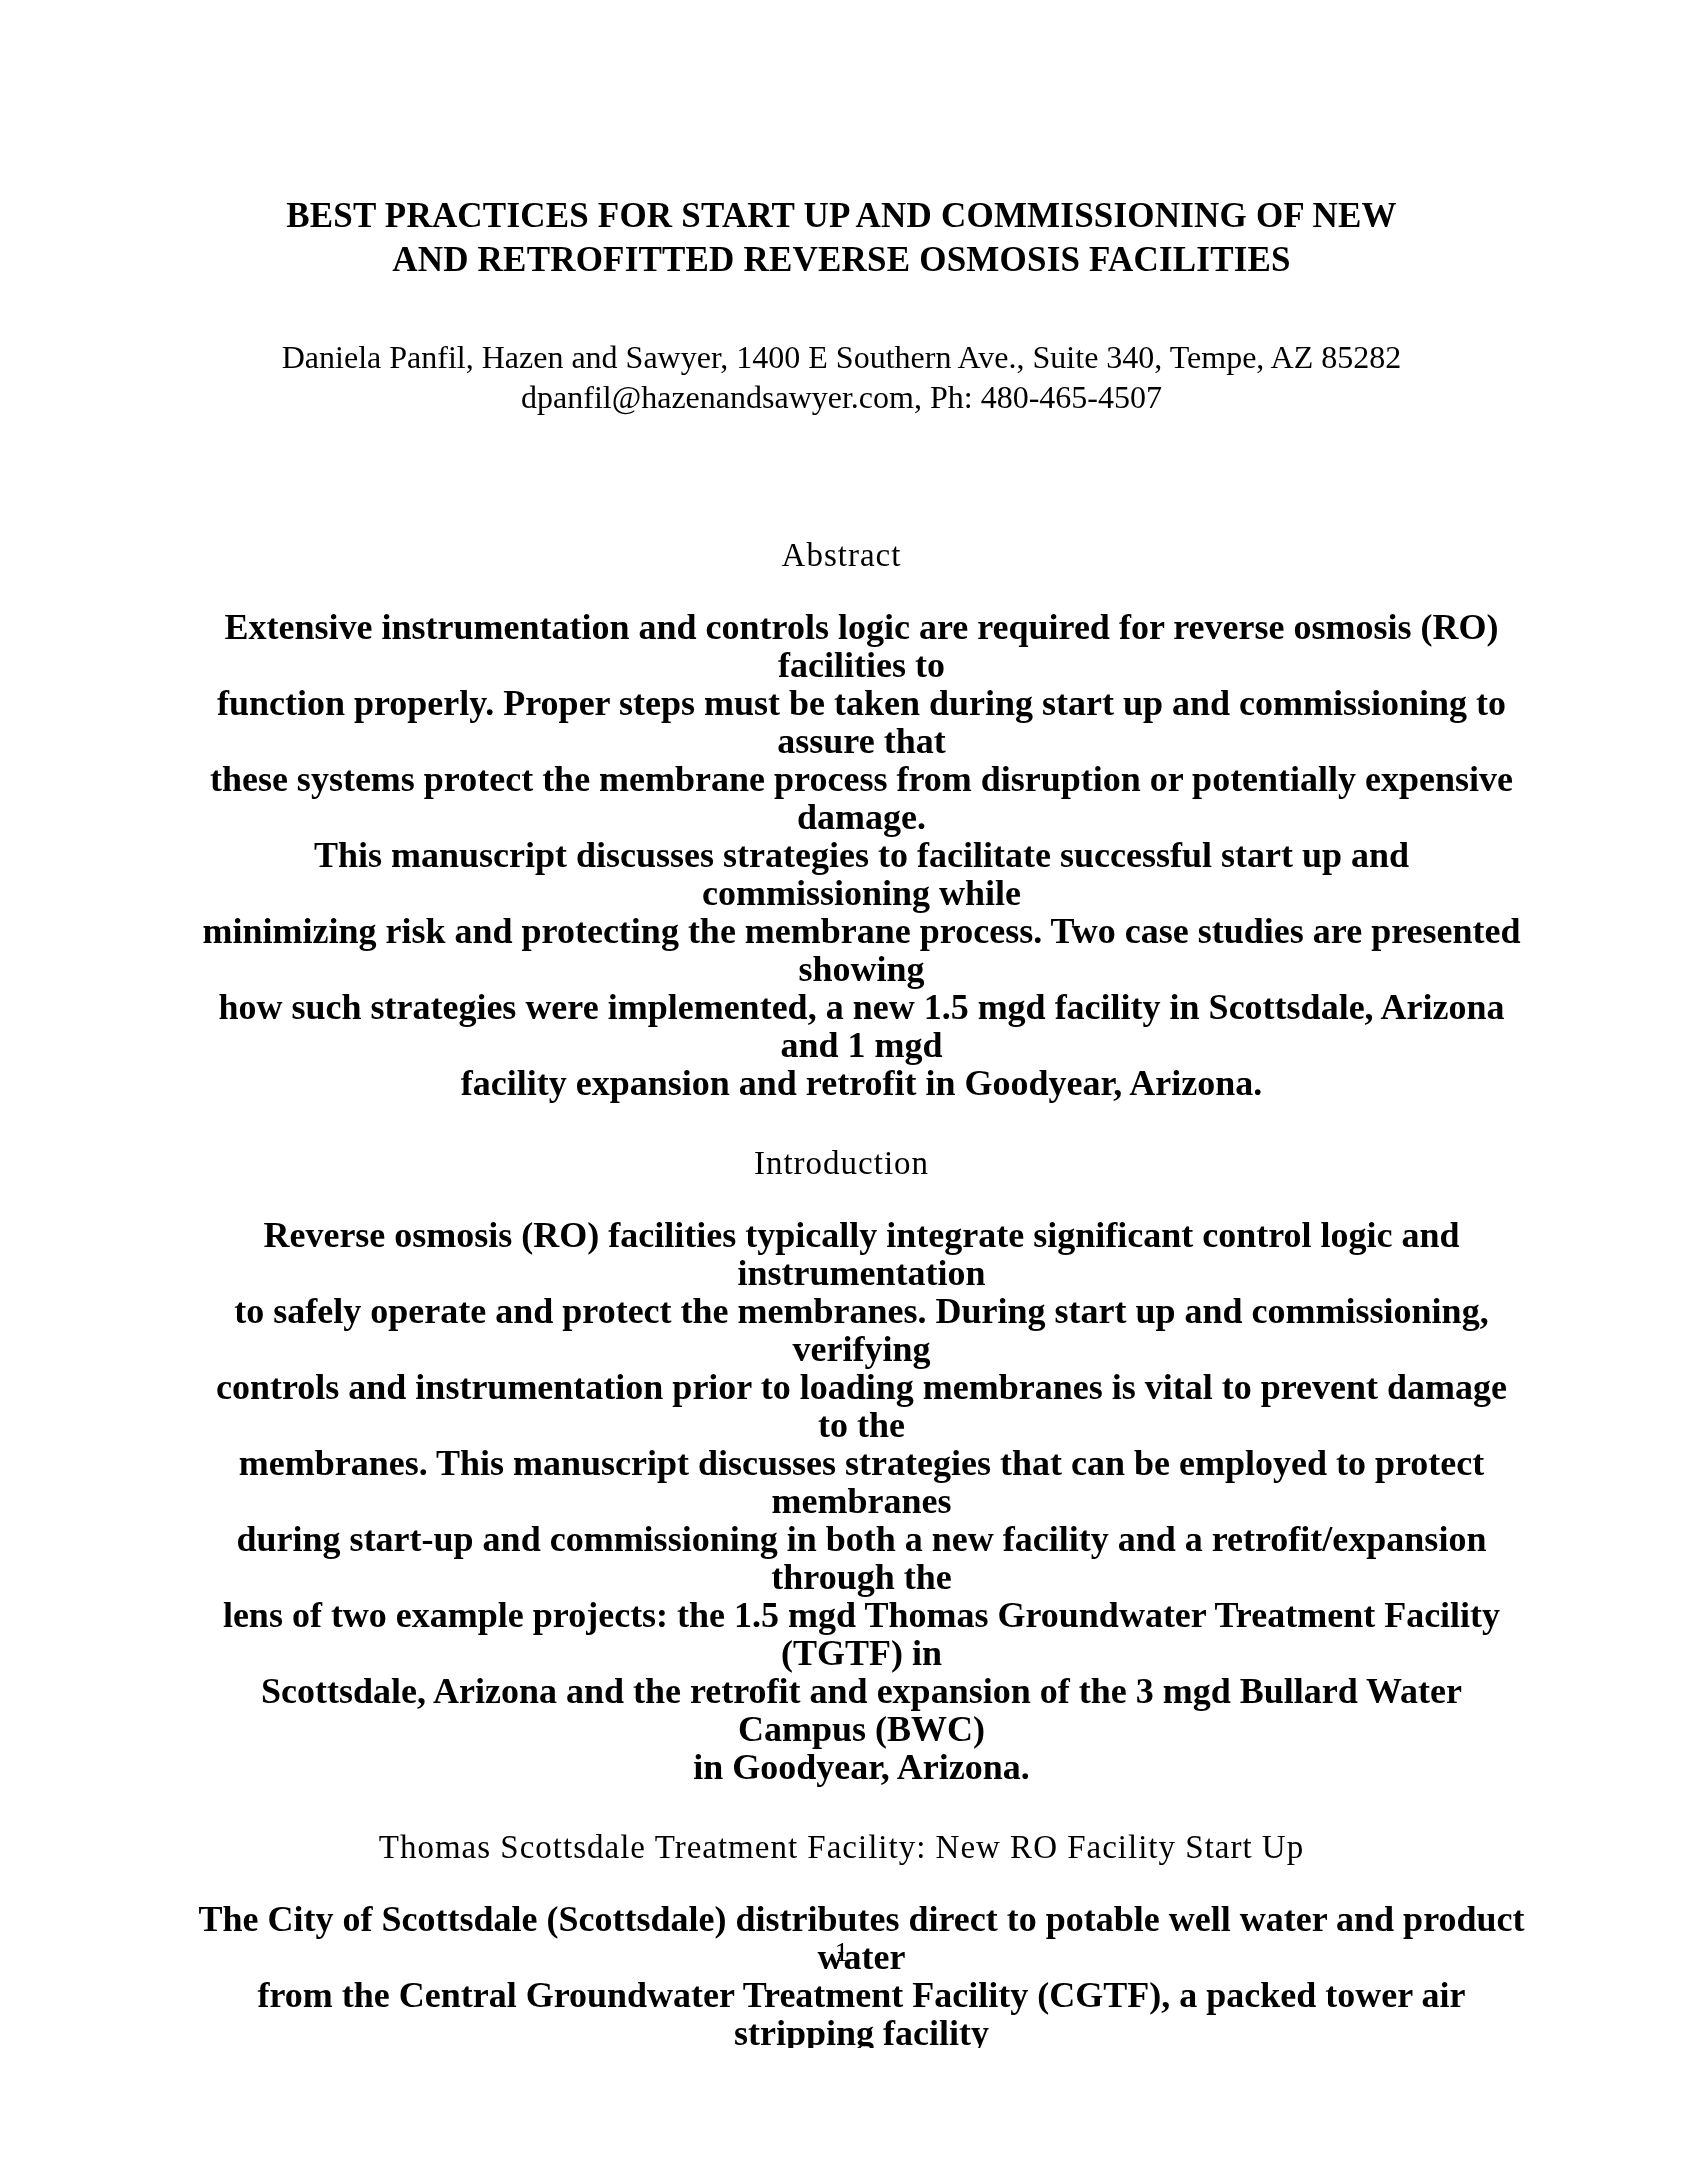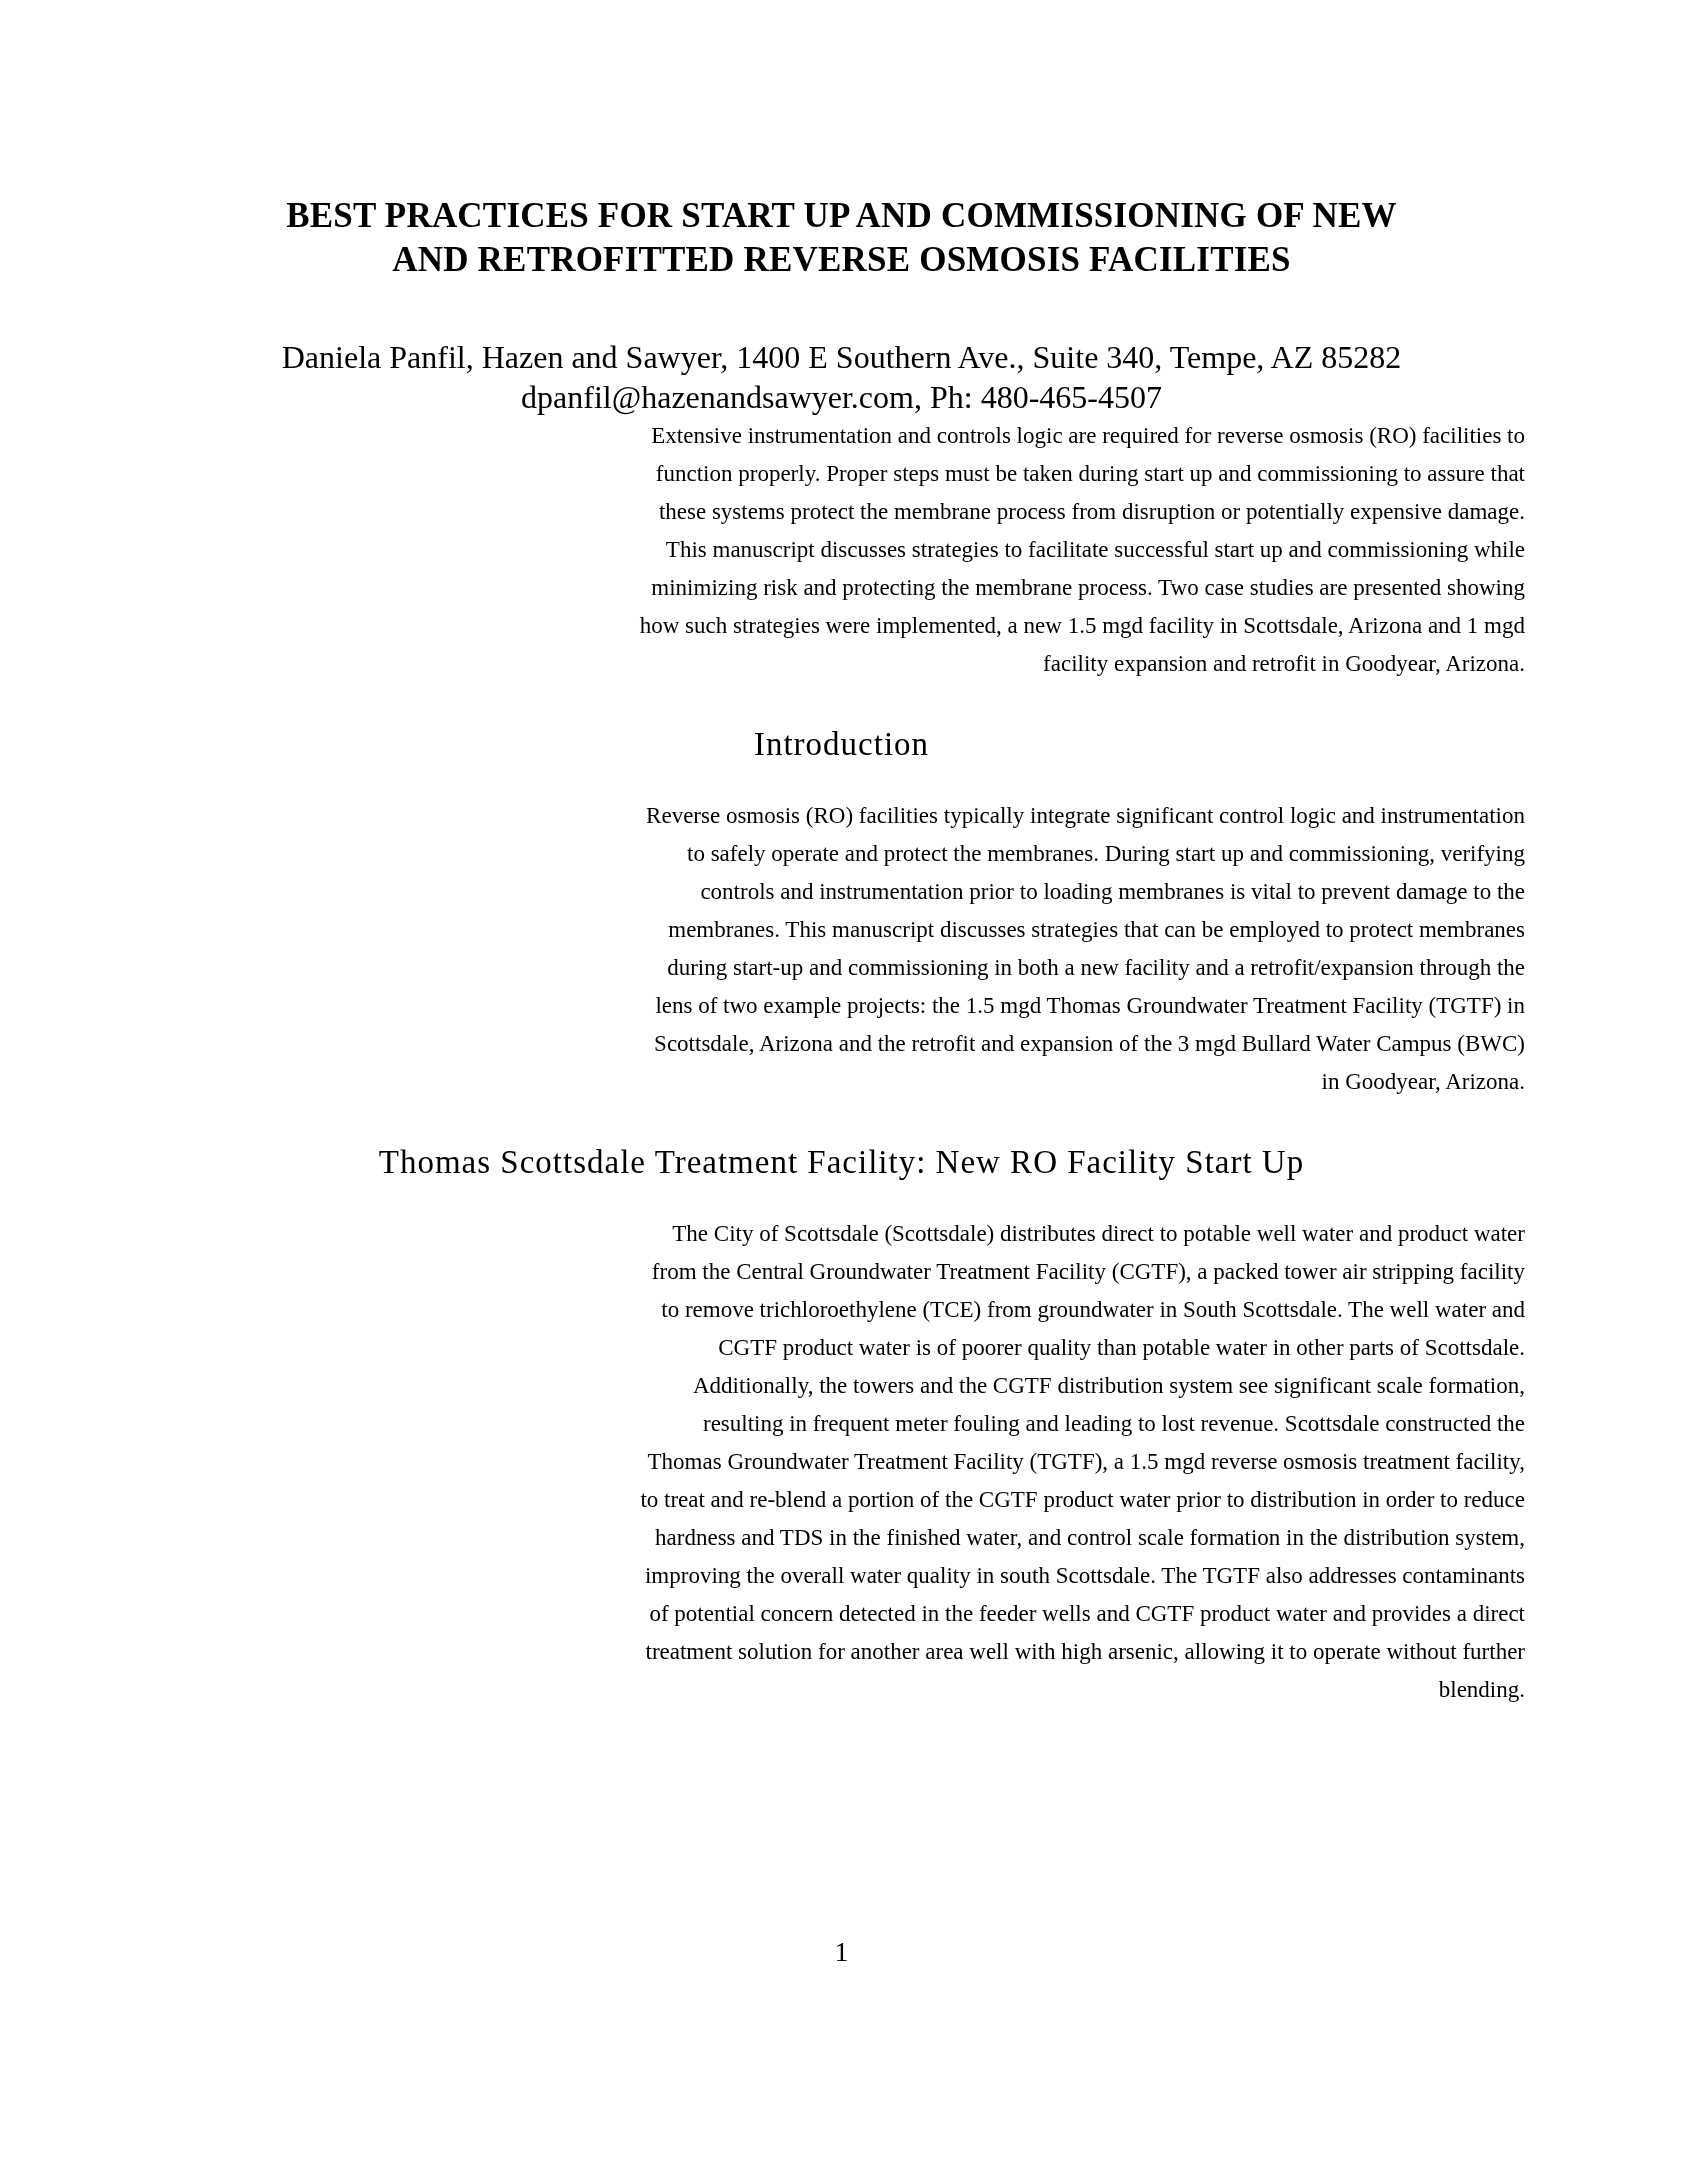--- a/index.html
+++ b/index.html
@@ -45,24 +45,25 @@
     font-weight: normal;
     text-align: center;
     letter-spacing: 1px;
   }
   .heading.first {
     margin-top: 117px;
   }
   .para {
     margin: 0 0 0 40px;
     width: 1327px;
-    font-size: 23px;
+    font-size: 36px;
     line-height: 38px;
-    text-align: right;
+    text-align: center;
     white-space: pre-line;
+    font-weight: bold;
   }
   .page-number {
     position: absolute;
     top: 1933px;
     left: 0;
     width: 1683px;
     text-align: center;
     font-size: 28px;
     line-height: 38px;
   }
@@ -71,20 +72,21 @@
 <body>
 
 <div class="page">
 
   <h1 class="title">BEST PRACTICES FOR START UP AND COMMISSIONING OF NEW
 AND RETROFITTED REVERSE OSMOSIS FACILITIES</h1>
 
   <div class="authors">Daniela Panfil, Hazen and Sawyer, 1400 E Southern Ave., Suite 340, Tempe, AZ 85282
 dpanfil@hazenandsawyer.com, Ph: 480-465-4507</div>
 
+  <h2 class="heading first">Abstract</h2>
 
   <p class="para">Extensive instrumentation and controls logic are required for reverse osmosis (RO) facilities to
 function properly. Proper steps must be taken during start up and commissioning to assure that
 these systems protect the membrane process from disruption or potentially expensive damage.
 This manuscript discusses strategies to facilitate successful start up and commissioning while
 minimizing risk and protecting the membrane process. Two case studies are presented showing
 how such strategies were implemented, a new 1.5 mgd facility in Scottsdale, Arizona and 1 mgd
 facility expansion and retrofit in Goodyear, Arizona.</p>
 
   <h2 class="heading">Introduction</h2>

